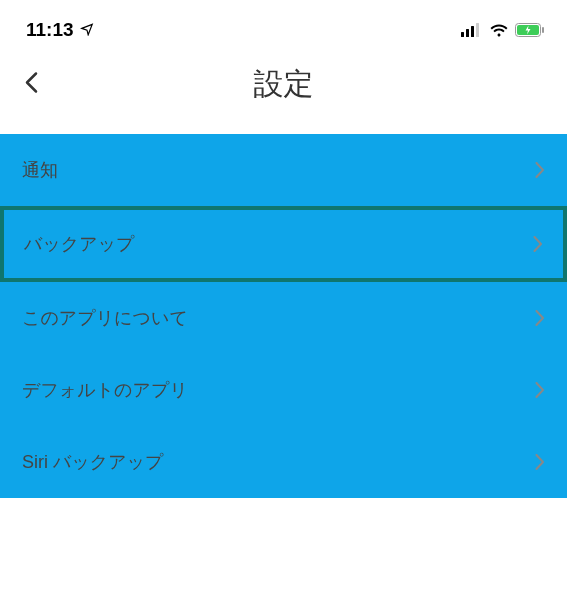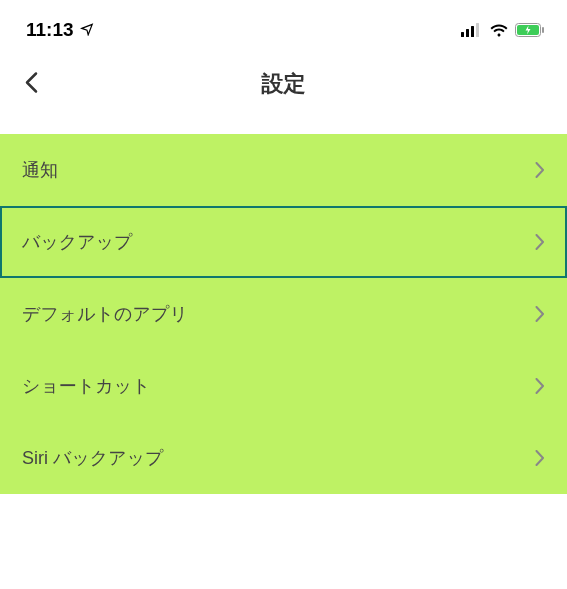--- a/index.html
+++ b/index.html
@@ -56,38 +56,38 @@
       top: 50%;
       transform: translateY(-50%);
       background: none;
       border: none;
       cursor: pointer;
       padding: 8px;
       display: flex;
       align-items: center;
     }
     .page-title {
-      font-size: 22px;
-      font-weight: 700;
+      font-size: 30px;
+      font-weight: 400;
       color: #333;
     }
     .list {
       margin-top: 20px;
     }
     .list-item {
       display: flex;
       align-items: center;
       justify-content: space-between;
       padding: 22px 20px 22px 20px;
       cursor: pointer;
-      background: #bef264;
+      background: #0ea5e9;
       border: 2px solid transparent;
     }
     .list-item.highlighted {
-      border: 2px solid #0f766e;
+      border: 4px solid #0f766e;
     }
     .item-label {
       font-size: 18px;
       color: #444;
       font-weight: 400;
     }
     .chevron {
       display: flex;
       align-items: center;
     }
@@ -155,29 +155,29 @@
   </div>
   <div class="list-item highlighted">
     <span class="item-label">バックアップ</span>
     <span class="chevron">
       <svg viewBox="0 0 10 16">
           <path d="M1.5 1 L8 8 L1.5 15" stroke="#888" stroke-width="2" fill="none" stroke-linecap="round" stroke-linejoin="round"></path>
         </svg>
     </span>
   </div>
   <div class="list-item">
-    <span class="item-label">デフォルトのアプリ</span>
+    <span class="item-label">このアプリについて</span>
     <span class="chevron">
       <svg viewBox="0 0 10 16">
           <path d="M1.5 1 L8 8 L1.5 15" stroke="#888" stroke-width="2" fill="none" stroke-linecap="round" stroke-linejoin="round"></path>
         </svg>
     </span>
   </div>
   <div class="list-item">
-    <span class="item-label">ショートカット</span>
+    <span class="item-label">デフォルトのアプリ</span>
     <span class="chevron">
       <svg viewBox="0 0 10 16">
           <path d="M1.5 1 L8 8 L1.5 15" stroke="#888" stroke-width="2" fill="none" stroke-linecap="round" stroke-linejoin="round"></path>
         </svg>
     </span>
   </div>
   <div class="list-item">
     <span class="item-label">Siri バックアップ</span>
     <span class="chevron">
       <svg viewBox="0 0 10 16">

